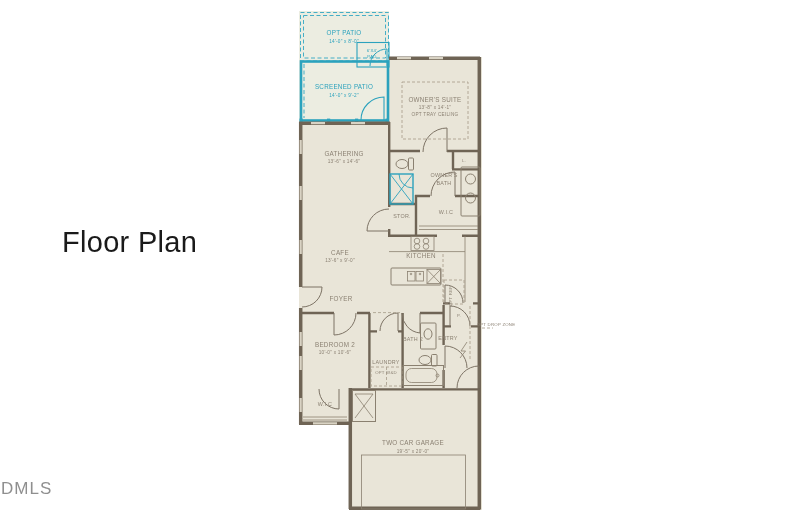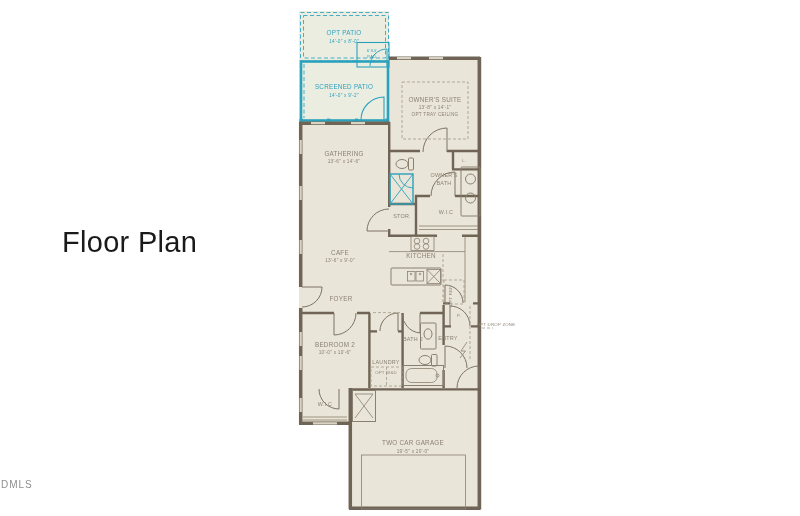--- a/index.html
+++ b/index.html
@@ -1,20 +1,20 @@
 <!DOCTYPE html>
 <html><head>
 <meta charset="utf-8">
 <style>
   html,body{margin:0;padding:0;background:#ffffff;}
   .canvas{position:relative;width:800px;height:516px;background:#ffffff;overflow:hidden;
           font-family:"Liberation Sans",sans-serif;padding-left:28px;}
   .title{position:absolute;left:62px;top:226px;font-size:29px;color:#1a1a1a;
          font-weight:400;letter-spacing:.3px;}
-  .watermark{position:absolute;left:1px;top:479px;font-size:10px;color:#8f8f8f;
+  .watermark{position:absolute;left:1px;top:479px;font-size:17px;color:#8f8f8f;
              letter-spacing:1px;}
   svg{position:absolute;left:0;top:0;}
   .floor{fill:#e9e5d8;}
   .floor-light{fill:#ecede1;}
   .wall{stroke:#6f6455;fill:none;}
   .win{stroke:#d9d3c4;fill:none;}
   .door{stroke:#7d7365;fill:none;stroke-width:1;}
   .fx{stroke:#8a8070;fill:none;stroke-width:1;}
   .fxl{stroke:#8a8070;fill:none;stroke-width:.8;}
   .dash{stroke:#a59b89;fill:none;stroke-width:.8;stroke-dasharray:3 2;}

